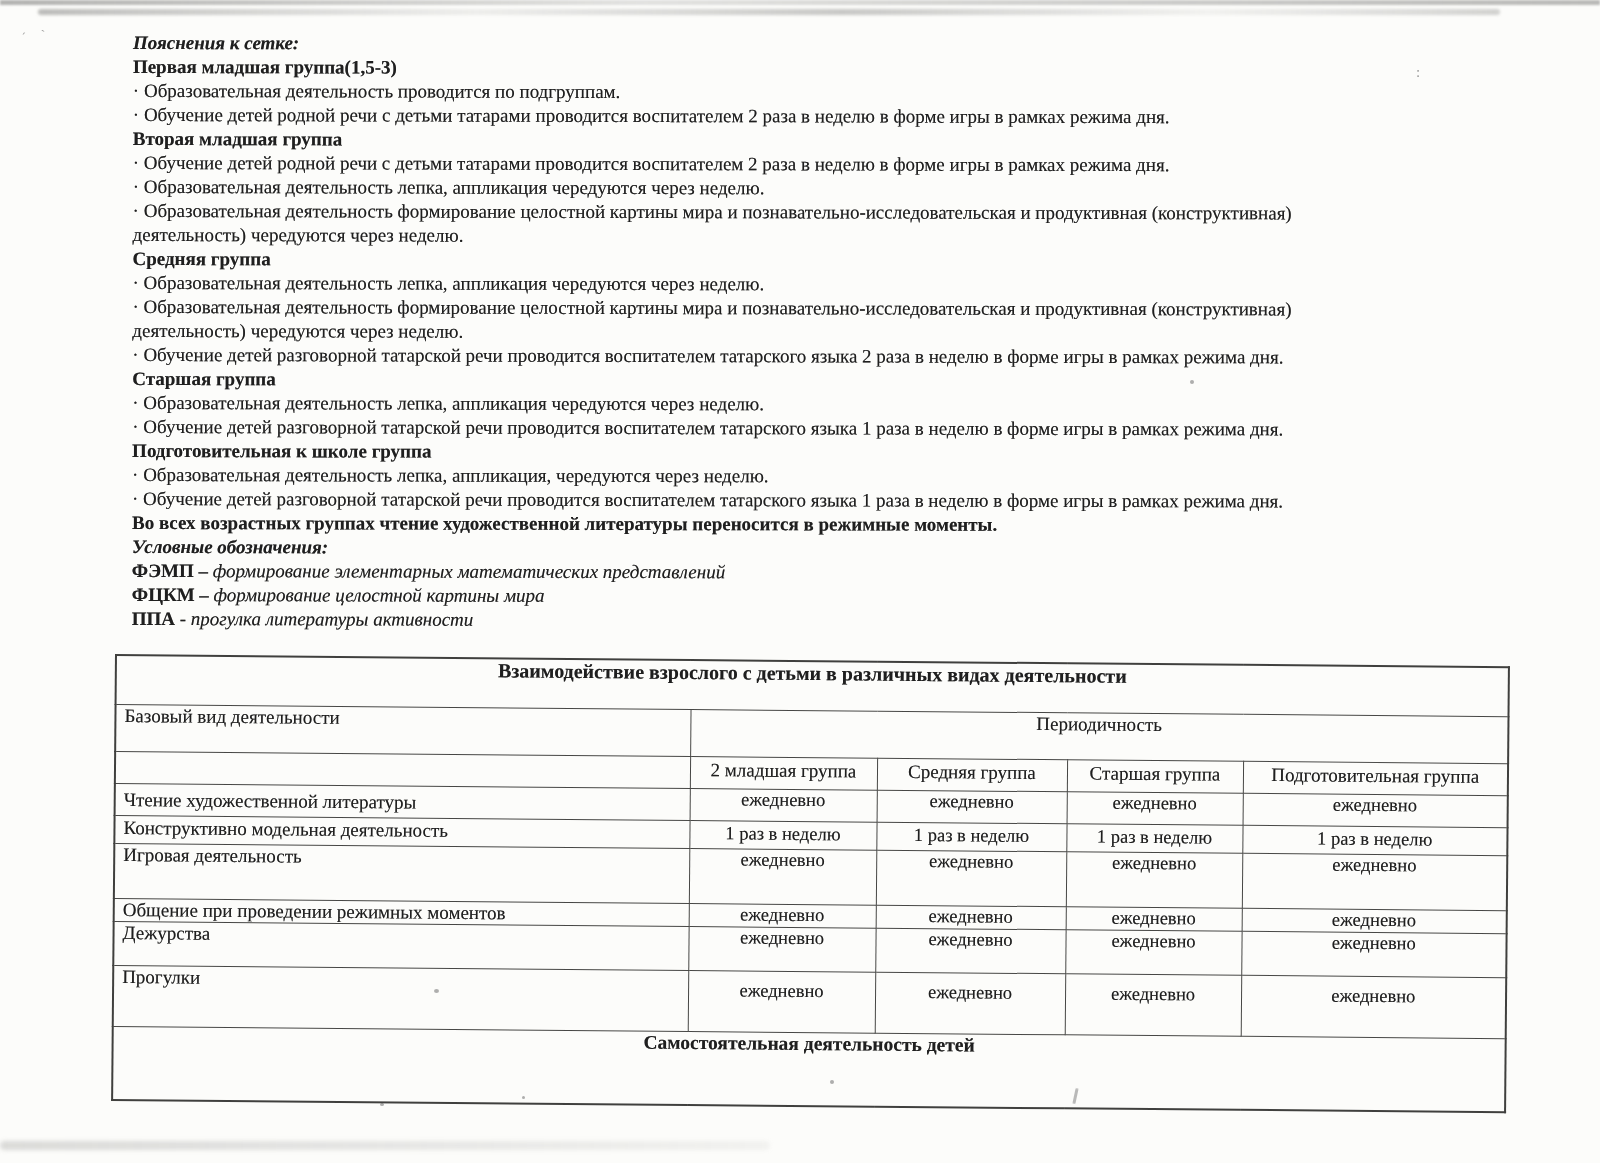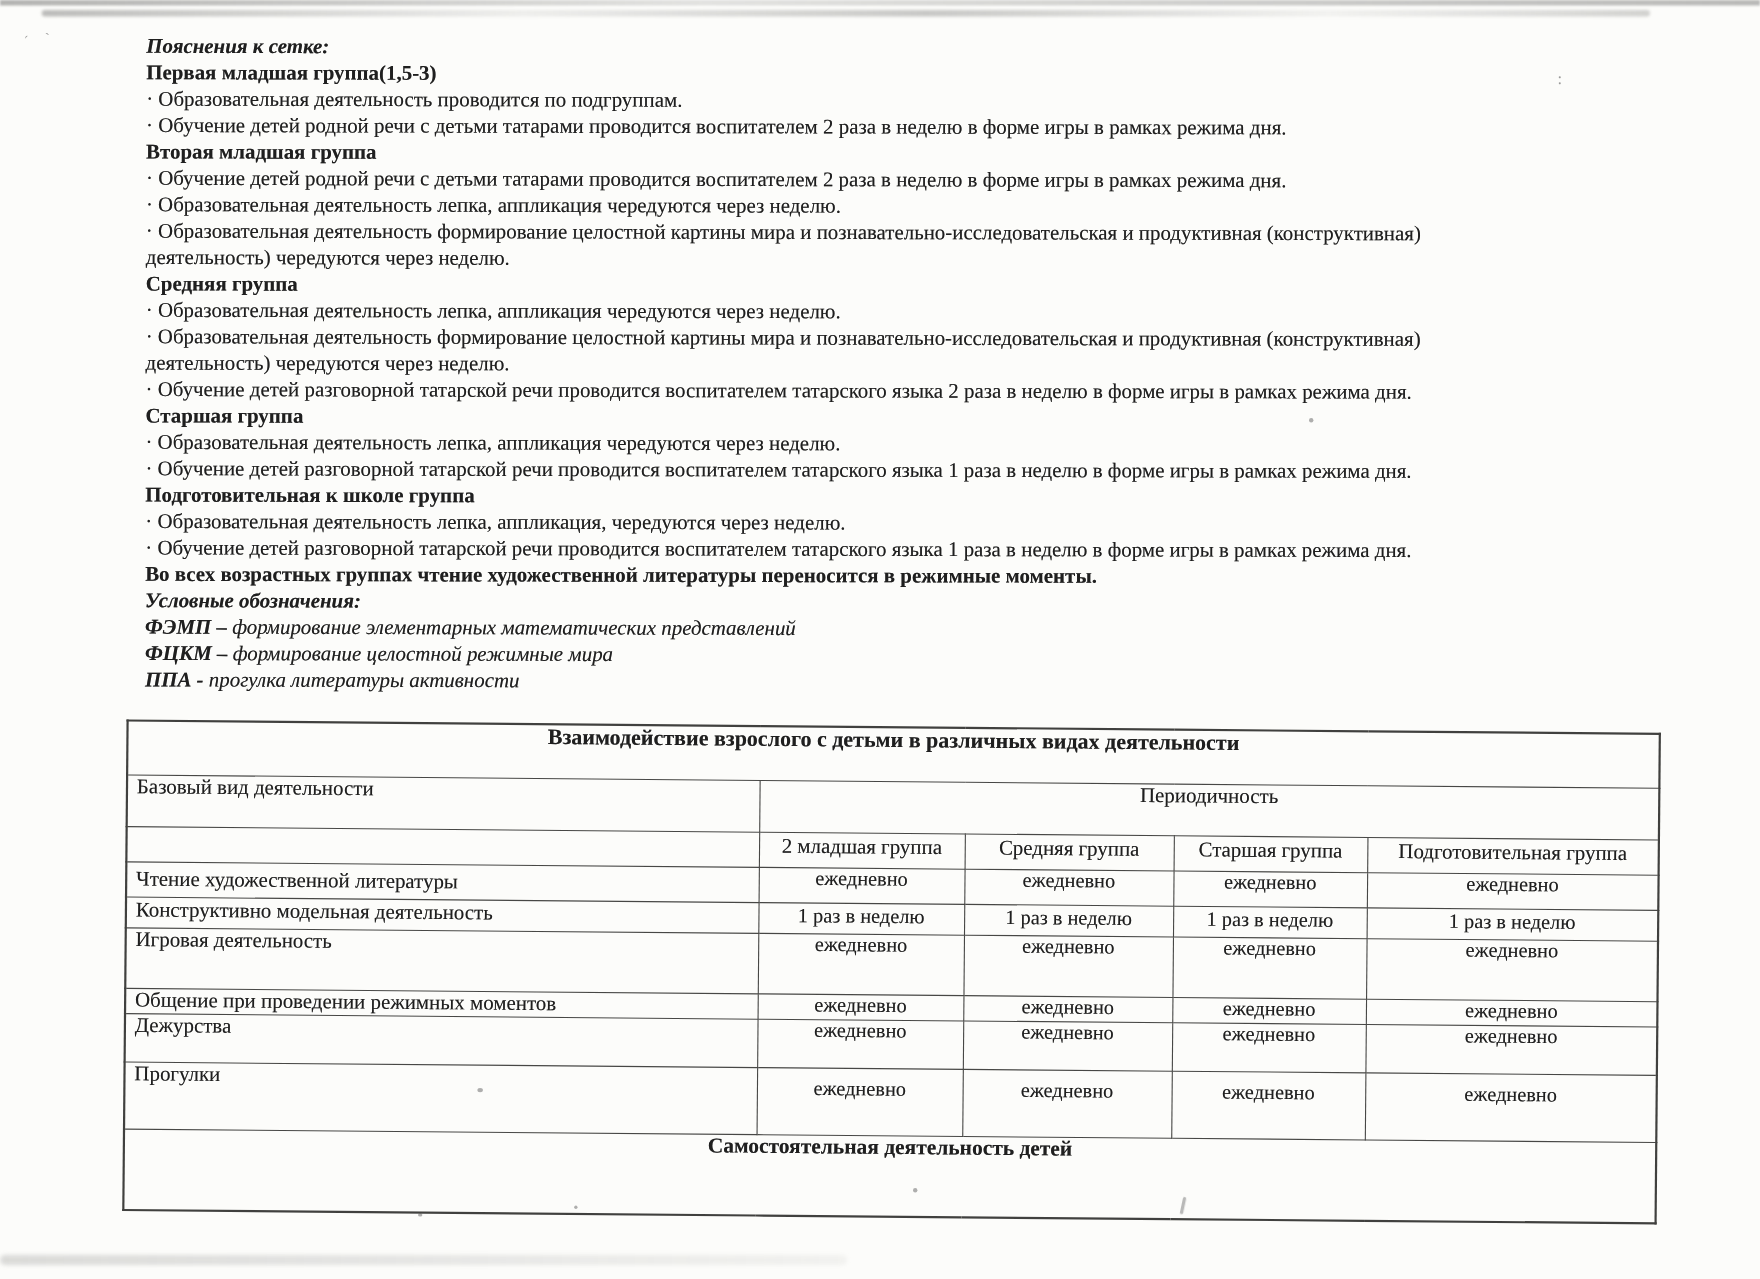--- a/index.html
+++ b/index.html
@@ -30,21 +30,21 @@
   
   .notes{
     position:absolute; left:133px; top:31px; width:1253px;
     font-size:19px; line-height:24px;
     transform:rotate(.12deg); transform-origin:0 0;
     text-shadow:0 0 .5px rgba(45,45,45,.6);
   }
   .line{ min-height:24px; }
   .b{ font-weight:bold; }
   .bi{ font-weight:bold; font-style:italic; }
-  .legend-line .abbr{ font-weight:bold; font-style:italic; }
+  .legend-line .abbr{ font-weight:bold; }
   .legend-line .def{ font-style:italic; }
 
   
   .tablewrap{
     position:absolute; left:115px; top:654px;
     transform:rotate(.5deg); transform-origin:0 0;
   }
   table.grid{
     border-collapse:collapse; table-layout:fixed; width:1393px;
     font-size:19px; color:#1f1f1f;
@@ -121,21 +121,21 @@
 
     <div class="line b">Во всех возрастных группах чтение художественной литературы переносится в режимные моменты.</div>
     <div class="line bi">Условные обозначения:</div>
 
     <div class="line legend-line">
       <span class="abbr">ФЭМП –</span>
       <span class="def">формирование элементарных математических представлений</span>
     </div>
     <div class="line legend-line">
       <span class="abbr">ФЦКМ –</span>
-      <span class="def">формирование целостной режимные мира</span>
+      <span class="def">формирование целостной картины мира</span>
     </div>
     <div class="line legend-line">
       <span class="abbr">ППА -</span>
       <span class="def">прогулка литературы активности</span>
     </div>
   </div>
 
   <div class="tablewrap">
     <table class="grid">
       <colgroup>

